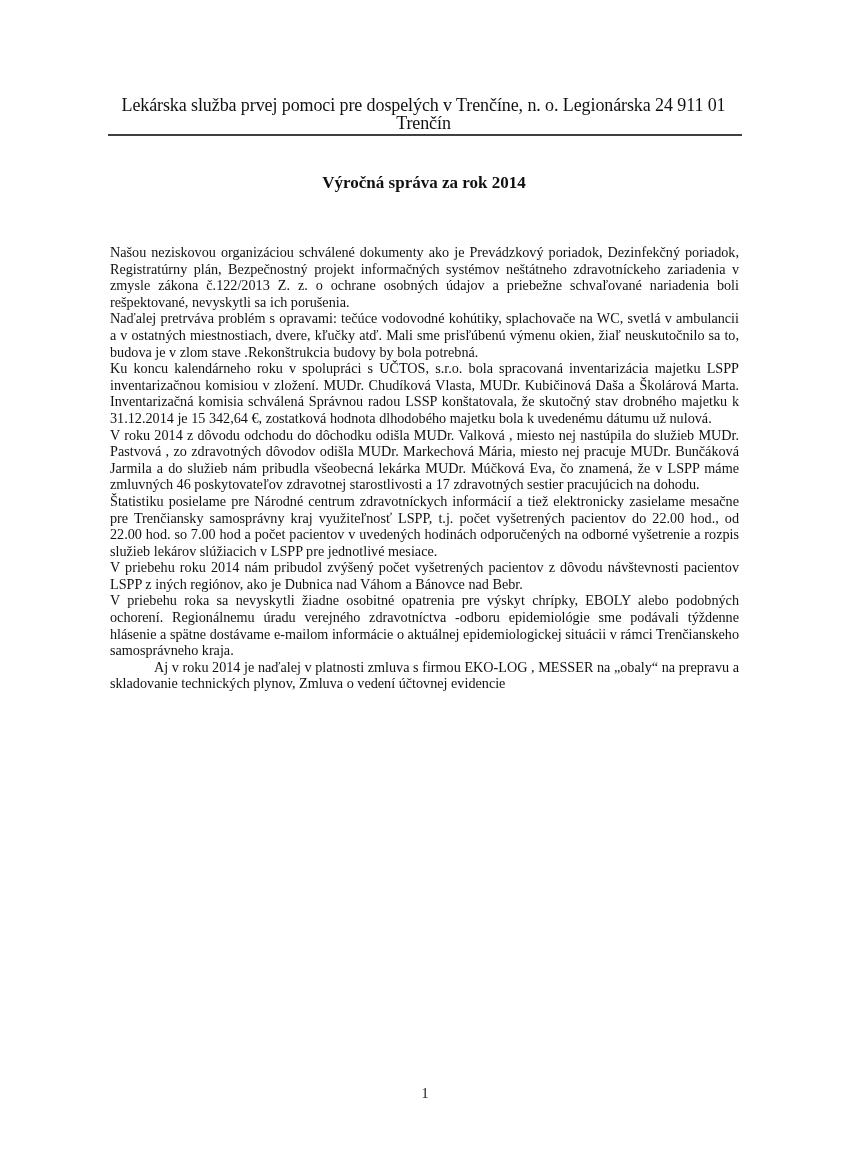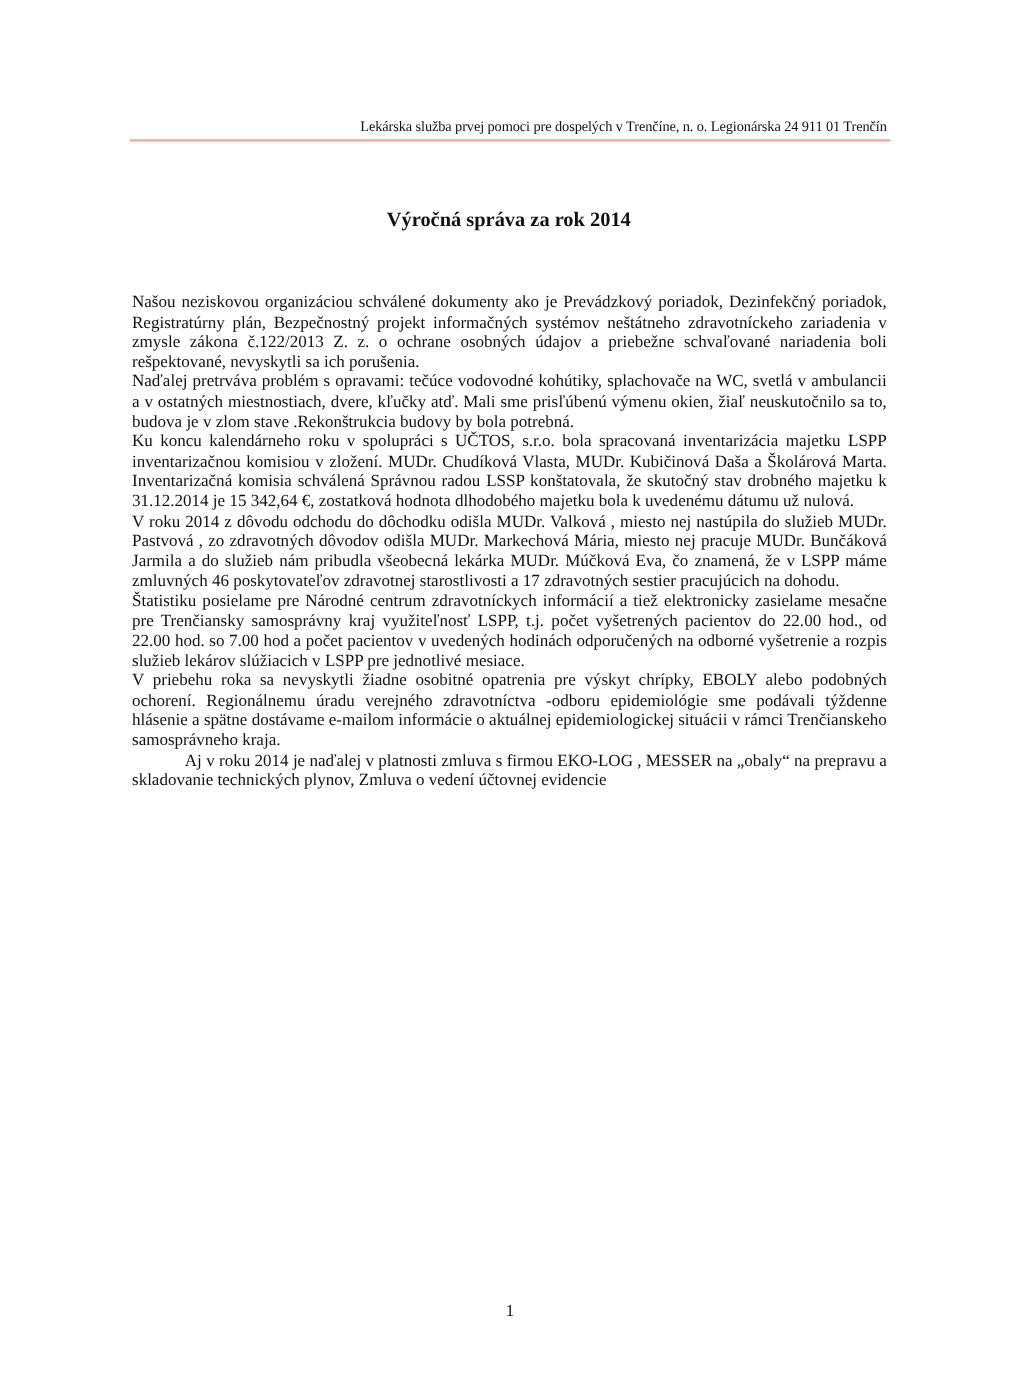--- a/index.html
+++ b/index.html
@@ -3,24 +3,24 @@
 <meta charset="utf-8">
 <style>
   html, body { margin: 0; padding: 0; background: #ffffff; }
   body {
     width: 850px; height: 1167px; position: relative; overflow: hidden;
     font-family: "Liberation Serif", "DejaVu Serif", serif;
     color: #111;
   }
   .page-header {
     position: absolute; left: 108px; top: 96px; width: 634px;
-    border-bottom: 2px solid #fca5a5;
-    font-size: 12px; line-height: 18px;
+    border-bottom: 2px solid #404040;
+    font-size: 18px; line-height: 18px;
     padding-bottom: 2px;
-    text-align: right;
+    text-align: center;
     padding-right: 3px;
     box-sizing: border-box;
     letter-spacing: -0.1px;
   }
   .title {
     position: absolute; left: 0; width: 848px; top: 173px;
     text-align: center; font-weight: bold; font-size: 17px;
   }
   .body {
     position: absolute; left: 110px; top: 244px; width: 629px;
@@ -42,17 +42,18 @@
 </div>
 
 <div class="title">Výročná správa za rok 2014</div>
 
 <div class="body">
   <p>Našou neziskovou organizáciou schválené dokumenty ako je Prevádzkový poriadok, Dezinfekčný poriadok, Registratúrny plán, Bezpečnostný projekt informačných systémov neštátneho zdravotníckeho zariadenia v zmysle zákona č.122/2013 Z. z. o ochrane osobných údajov a priebežne schvaľované nariadenia boli rešpektované, nevyskytli sa ich porušenia.</p>
   <p>Naďalej pretrváva problém s opravami: tečúce vodovodné kohútiky, splachovače na WC, svetlá v ambulancii a v ostatných miestnostiach, dvere, kľučky atď. Mali sme prisľúbenú výmenu okien, žiaľ neuskutočnilo sa to, budova je v zlom stave .Rekonštrukcia budovy by bola potrebná.</p>
   <p>Ku koncu kalendárneho roku  v spolupráci s UČTOS, s.r.o. bola spracovaná inventarizácia majetku LSPP inventarizačnou komisiou v zložení. MUDr. Chudíková Vlasta, MUDr. Kubičinová Daša a Školárová Marta. Inventarizačná komisia schválená Správnou radou LSSP konštatovala, že skutočný stav drobného  majetku k 31.12.2014 je 15 342,64 €, zostatková hodnota dlhodobého  majetku bola k uvedenému dátumu  už nulová.</p>
   <p>V roku 2014 z dôvodu odchodu do dôchodku odišla MUDr. Valková , miesto nej nastúpila do služieb MUDr. Pastvová , zo zdravotných dôvodov odišla MUDr. Markechová Mária, miesto nej pracuje  MUDr. Bunčáková Jarmila a do služieb nám pribudla všeobecná lekárka MUDr. Múčková Eva, čo znamená, že v LSPP máme zmluvných 46 poskytovateľov zdravotnej starostlivosti a 17 zdravotných sestier pracujúcich na dohodu.</p>
   <p>Štatistiku posielame pre Národné centrum zdravotníckych informácií a tiež elektronicky zasielame mesačne pre Trenčiansky samosprávny kraj  využiteľnosť LSPP, t.j. počet vyšetrených pacientov do 22.00 hod., od 22.00 hod. so 7.00 hod a počet pacientov v uvedených hodinách odporučených  na odborné vyšetrenie a rozpis služieb lekárov slúžiacich v LSPP pre jednotlivé mesiace.</p>
+  <p>V priebehu roku 2014 nám pribudol zvýšený počet vyšetrených pacientov z dôvodu návštevnosti pacientov  LSPP z iných regiónov, ako je Dubnica nad Váhom a Bánovce nad Bebr.</p>
   <p>V priebehu roka sa nevyskytli žiadne osobitné opatrenia pre výskyt chrípky, EBOLY  alebo podobných ochorení. Regionálnemu úradu verejného zdravotníctva -odboru epidemiológie sme podávali týždenne hlásenie a spätne dostávame e-mailom informácie o aktuálnej epidemiologickej situácii v rámci Trenčianskeho samosprávneho kraja.</p>
   <p class="indent">Aj v roku 2014 je naďalej v platnosti zmluva s firmou EKO-LOG , MESSER na „obaly“ na prepravu a skladovanie technických plynov, Zmluva o vedení účtovnej evidencie</p>
 </div>
 
 <div class="page-number">1</div>
 
 </body></html>

